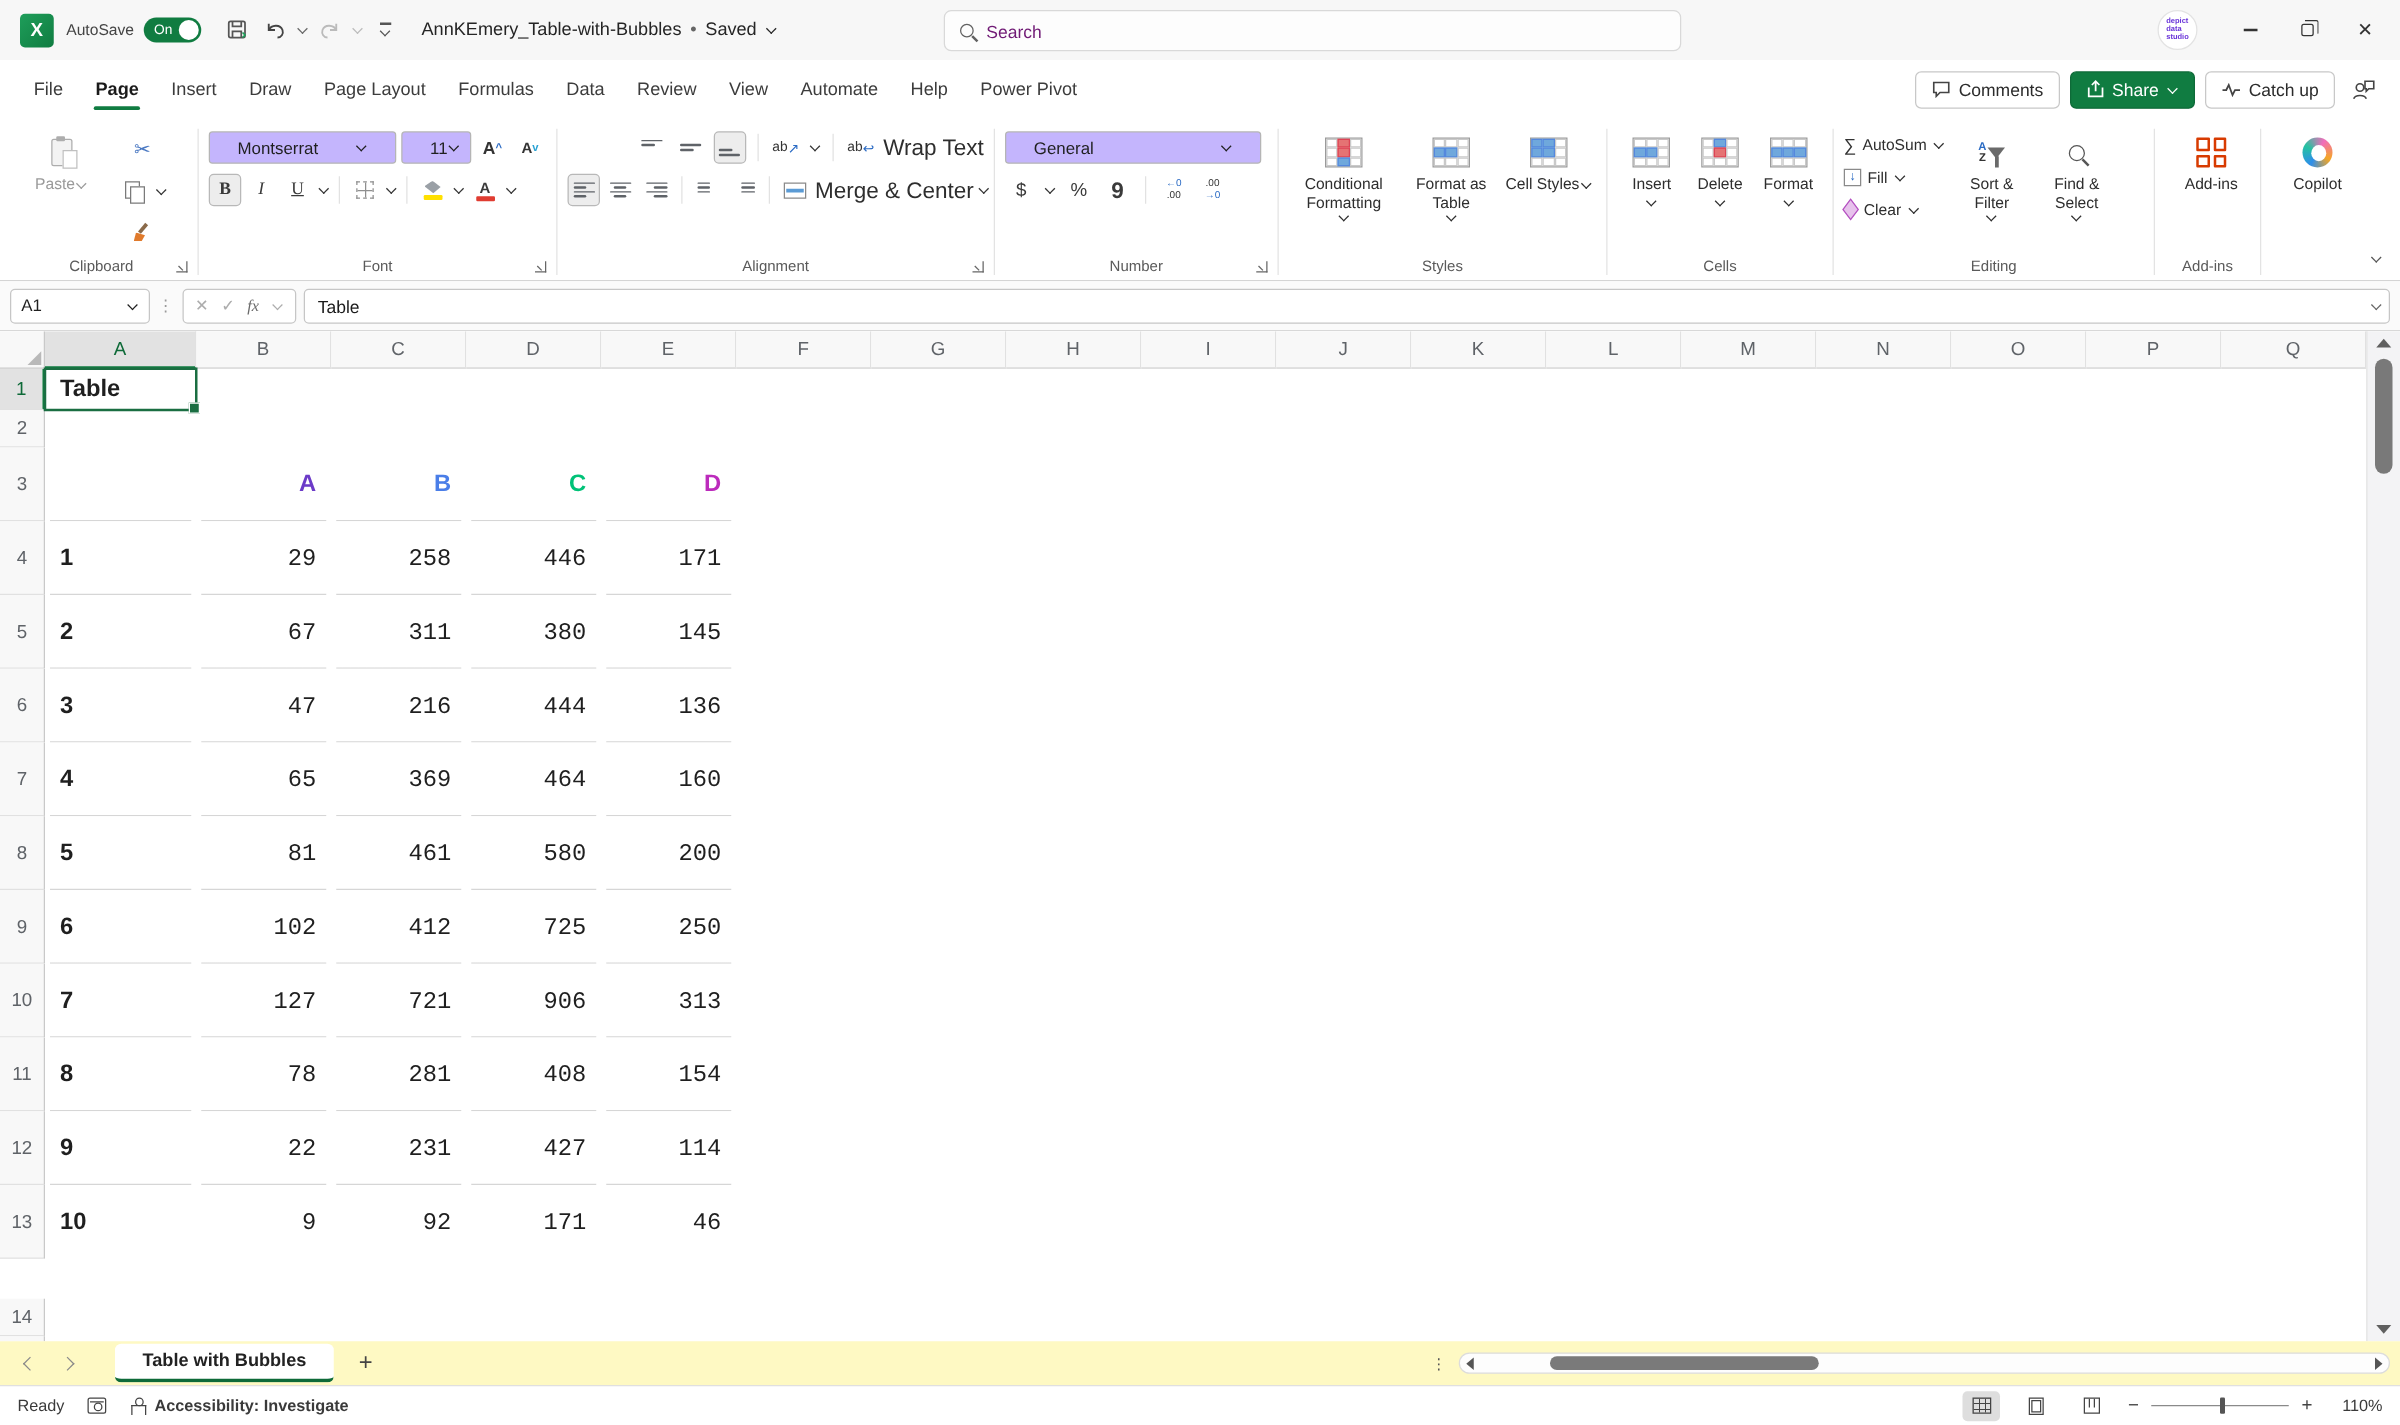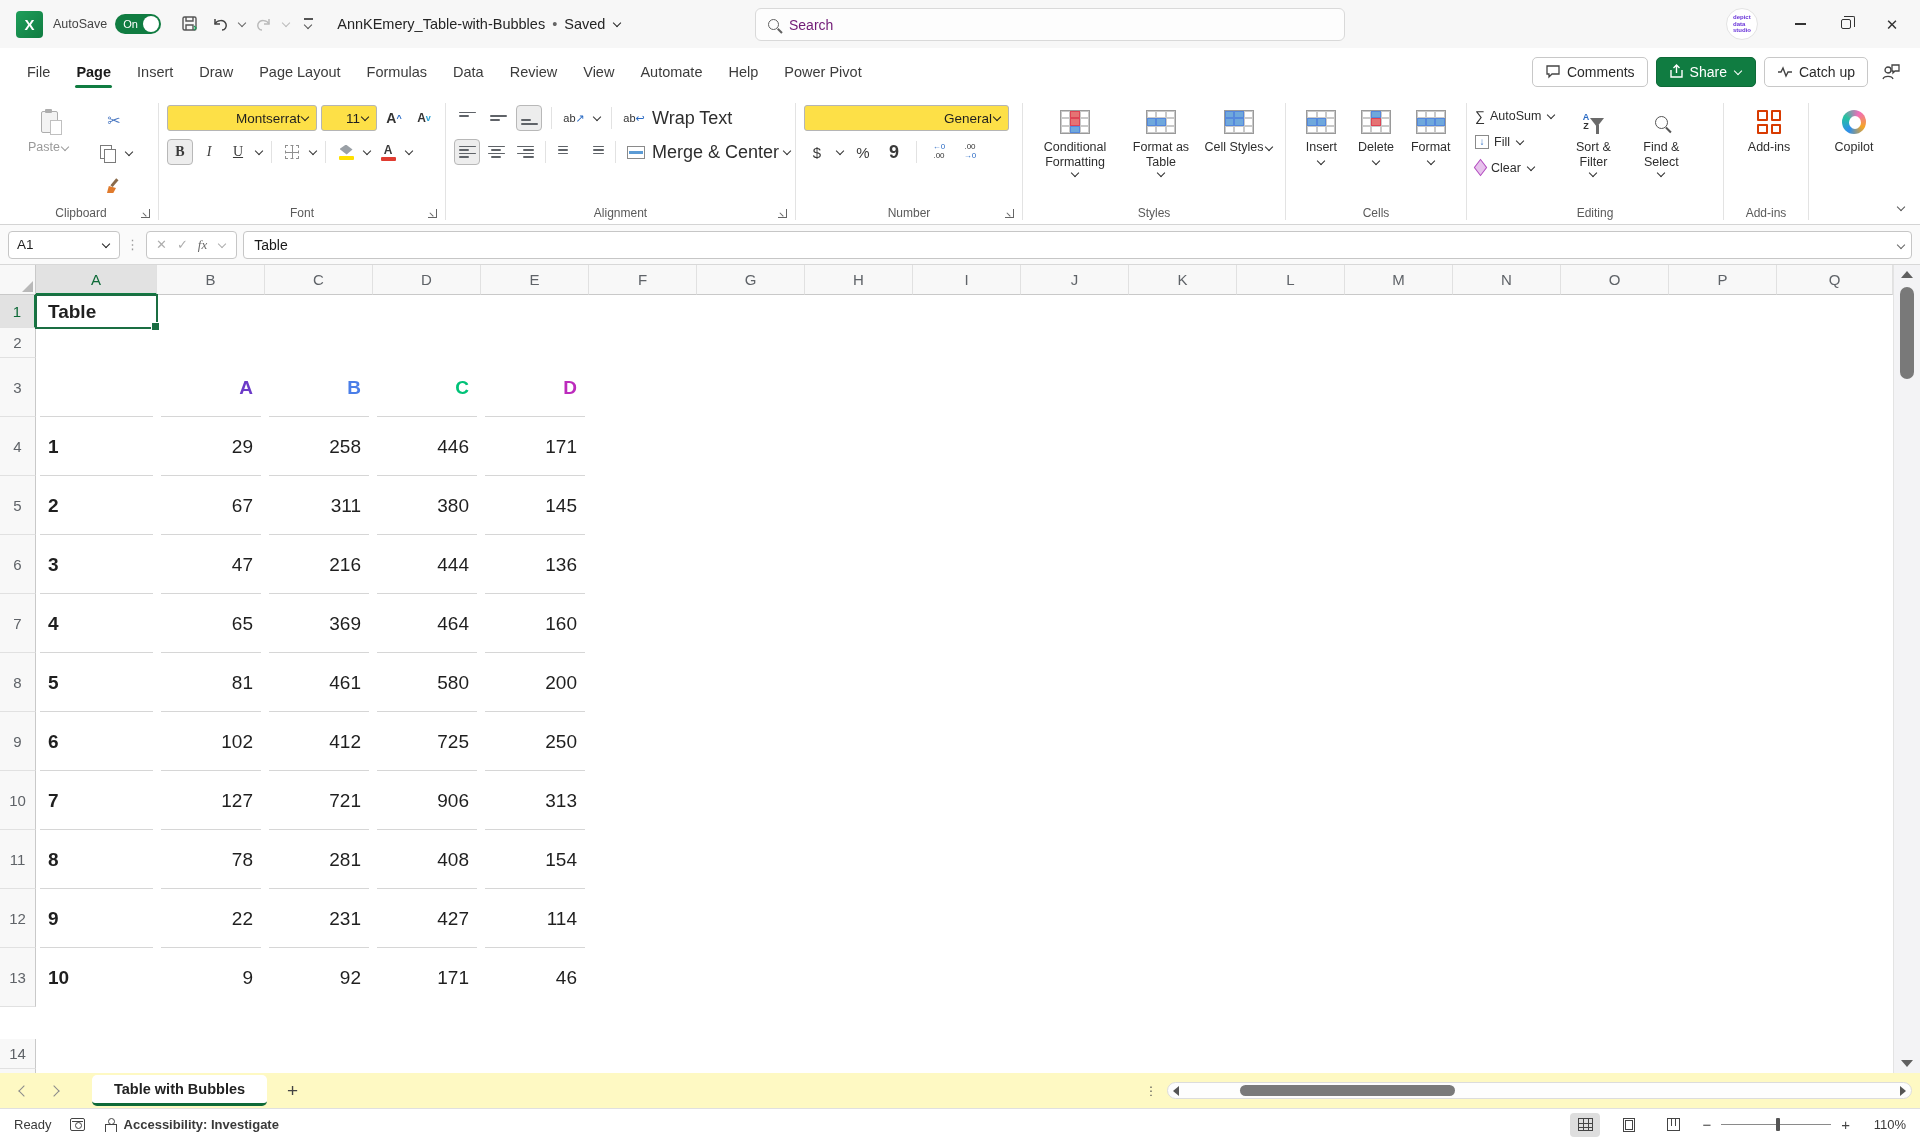--- a/index.html
+++ b/index.html
@@ -83,23 +83,23 @@
     background:#666; transform:rotate(45deg); }
   .gsep { width:1px; background:#E3E3E3; margin:4px 2px; }
   .bigbtn { width:74px; display:flex; flex-direction:column; align-items:center;
     padding-top:4px; font-size:12.5px; line-height:1.2; color:#2E2E2E; text-align:center;
     border-radius:4px; row-gap:3px; }
   .bigbtn .bi { height:30px; display:flex; align-items:center; justify-content:center; }
   .bigbtn .blbl { display:flex; flex-wrap:wrap; justify-content:center; align-items:center; }
   .sbtn { min-width:26px; height:26px; display:flex; align-items:center; justify-content:center;
     border-radius:4px; padding:0 2px; color:#3A3A3A; position:relative; }
   .sbtn.on { background:#EDEDED; border:1px solid #B8B8B8; }
-  .selectbox { height:26px; border:1px solid #B5B5B5; border-radius:3px; background:#fde047;
-    display:flex; align-items:center; font-size:13.5px; color:#1F1F1F; padding:0 6px;
-    justify-content:flex-end; }
+  .selectbox { height:26px; border:1px solid #B5B5B5; border-radius:3px; background:#c4b5fd;
+    display:flex; align-items:center; font-size:13.5px; color:#1F1F1F; padding:0 22px;
+    justify-content:space-between; }
 
   
   .ic-clip { width:17px; height:22px; border:1.6px solid #ADADAD; border-radius:2px; position:relative; background:#F3F3F3; }
   .ic-clip::before { content:""; position:absolute; left:3px; top:-3px; width:7px; height:4px; background:#ADADAD; border-radius:1px; }
   .ic-clip::after { content:""; position:absolute; right:-5px; bottom:-3px; width:10px; height:13px; background:#fff; border:1.4px solid #C0C0C0; }
   .ic-cut { color:#4A78C2; font-size:16px; }
   .ic-copy { width:15px; height:17px; position:relative; }
   .ic-copy::before, .ic-copy::after { content:""; position:absolute; width:10px; height:12px;
     border:1.3px solid #7A7A7A; background:#fff; }
   .ic-copy::before { left:0; top:0; } .ic-copy::after { left:4px; top:4px; }
@@ -202,21 +202,21 @@
   .corner { width:36px; height:30px; background:#F8F8F8; border-right:1px solid #C9C9C9;
     border-bottom:1px solid #C9C9C9; position:relative; }
   .corner::after { content:""; position:absolute; right:2px; bottom:2px;
     border-left:11px solid transparent; border-bottom:11px solid #B9B9B9; }
   .rowhead { width:36px; background:#F8F8F8; border-right:1px solid #C9C9C9;
     border-bottom:1px solid #E1E1E1; display:flex; align-items:center; justify-content:center;
     font-size:15px; color:#5F6368; }
   .rowhead.selrow { background:#E2E2E2; color:#0E6A38; border-right:2px solid #107C41; }
   .cell { background:#fff; display:flex; align-items:center; font-size:19px; color:#1F1F1F;
     padding:0 12px; }
-  .cell.num { justify-content:flex-end; }
+  .cell.num { justify-content:flex-end;font-family:Liberation Mono, monospace; }
   .cell.lbl { font-weight:bold; justify-content:flex-start; }
   .cell.hdr { font-weight:bold; justify-content:flex-end; font-size:19px; }
   .cell.tbord { background-image:linear-gradient(#D6D6D6,#D6D6D6);
     background-repeat:no-repeat; background-position:bottom center;
     background-size:calc(100% - 8px) 1px; }
   .cell.sel { outline:2px solid #1A6E42; outline-offset:-1px; position:relative; font-weight:bold; }
   .cell.sel::after { content:""; position:absolute; right:-3px; bottom:-3px; width:7px; height:7px;
     background:#1A6E42; border:1.5px solid #fff; }
   .vscroll { width:27px; background:#F3F3F5; border-left:1px solid #E3E3E3; position:relative; }
   .vscroll .up, .vscroll .dn { position:absolute; left:7px; width:0; height:0;
@@ -463,21 +463,21 @@
           </span>
       </span>
       <span class="chev"></span>
     </div>
     <span class="glabel">Font</span>
     <span class="launch"></span>
   </div>
   <div class="gsep"></div>
 
   <div class="rgroup" style="width:345px">
-    <div class="hrow" style="gap:5px;">
+    <div class="hrow" style="gap:5px;justify-content:flex-end;">
       <span class="sbtn">
           <span class="al top">
             <i class="w1"></i>
             <i class="w2"></i>
           </span>
         </span>
       <span class="sbtn">
           <span class="al mid">
             <i class="w1"></i>
             <i class="w2"></i>

